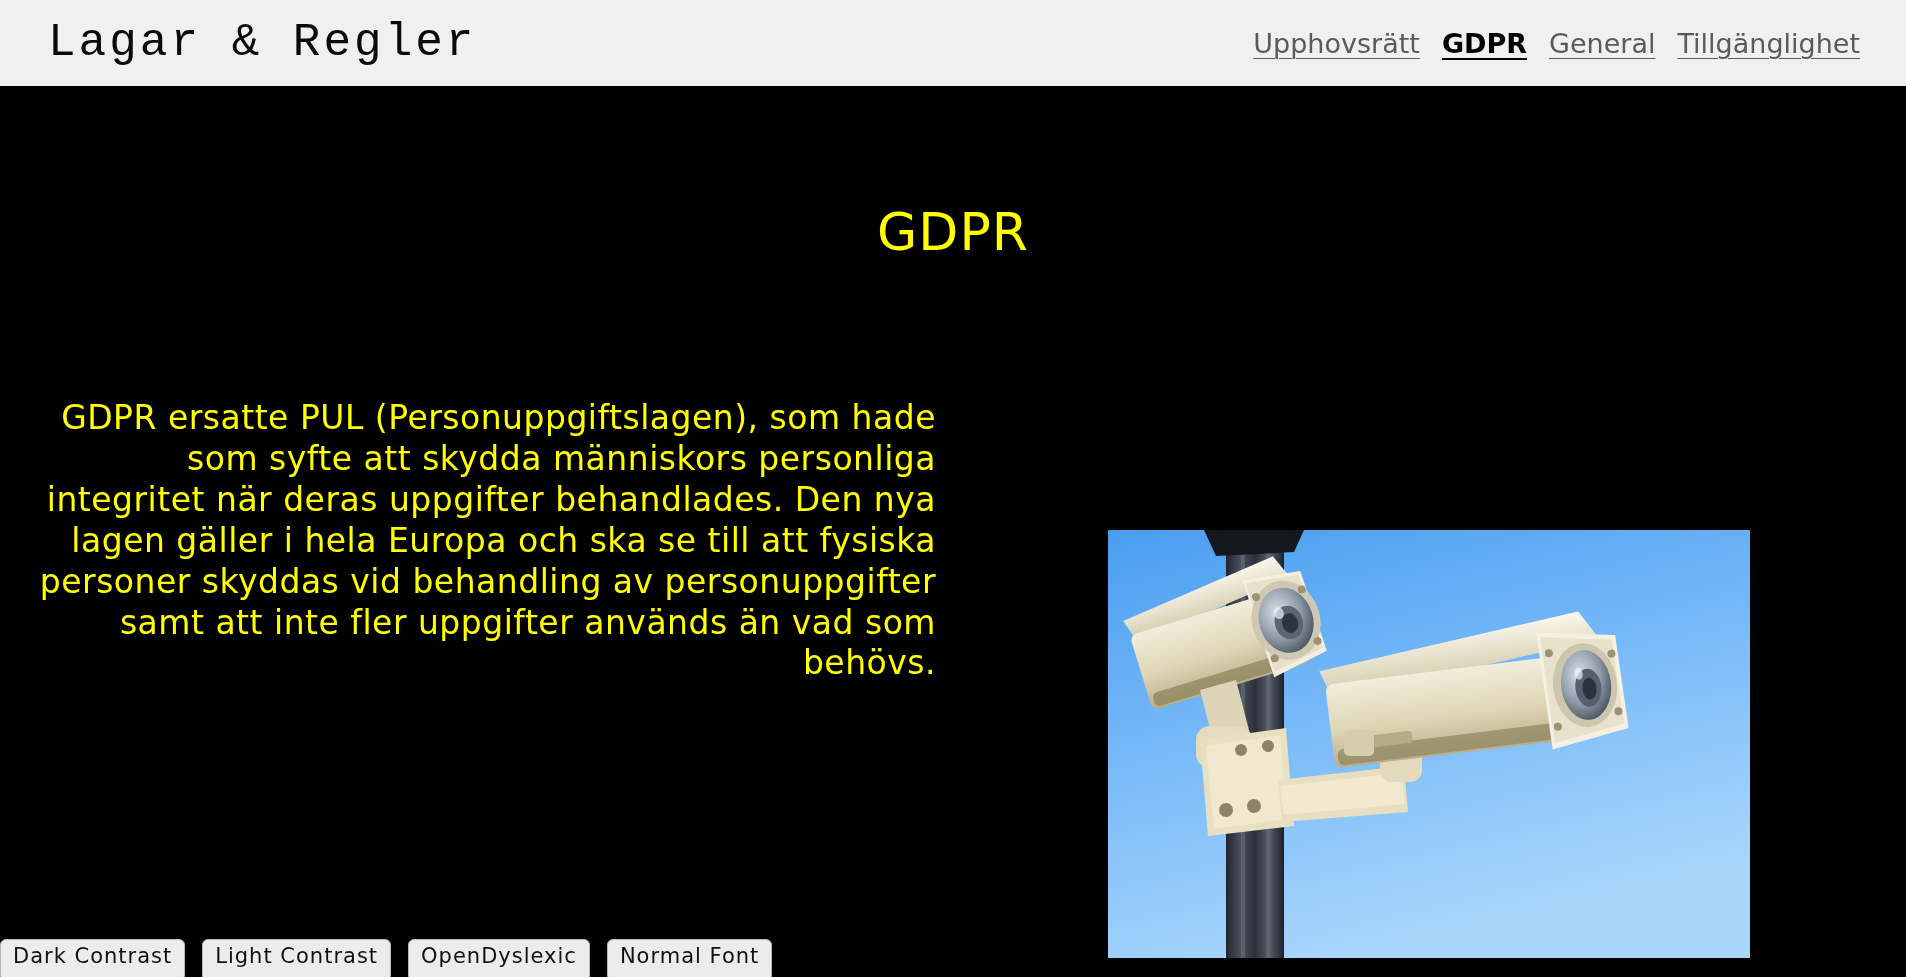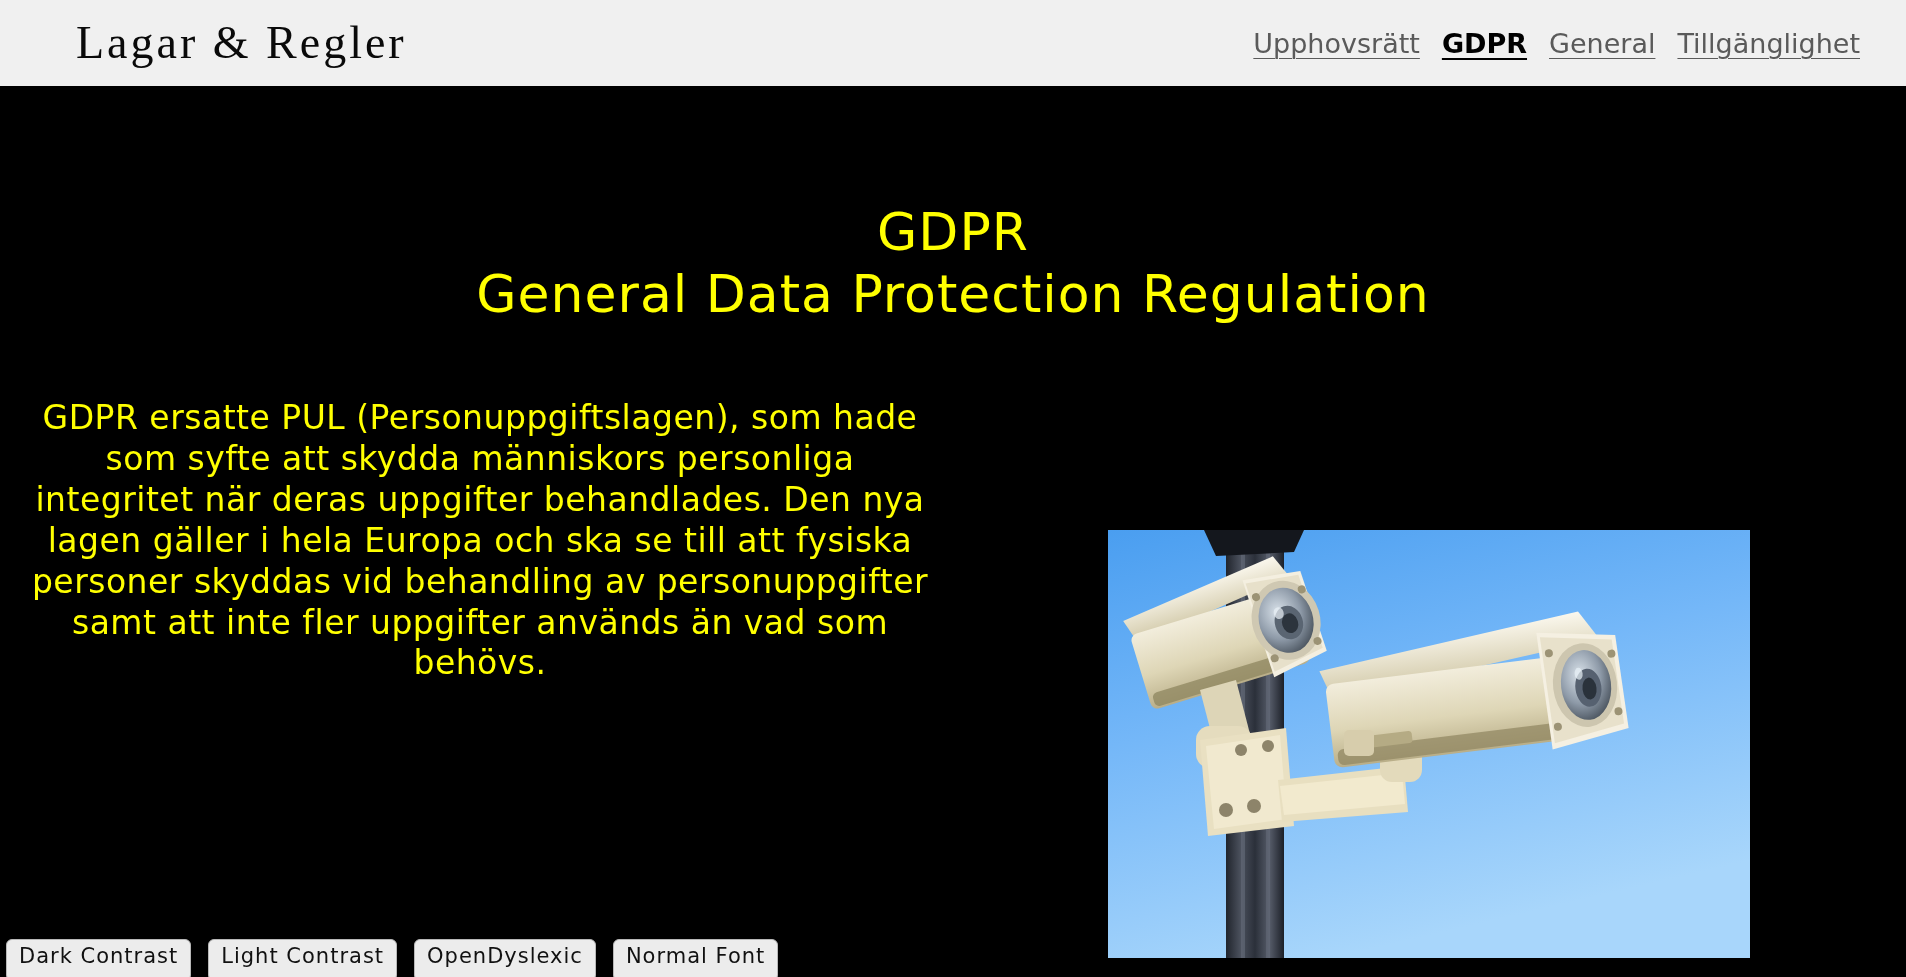--- a/index.html
+++ b/index.html
@@ -22,26 +22,26 @@
     top: 0; left: 0;
     width: 1906px;
     height: 86px;
     background: #f0f0f0;
     display: flex;
     align-items: center;
     justify-content: space-between;
   }
 
   #brand-title {
-    font-family: Liberation Serif, serif;
+    font-family: Liberation Mono, monospace;
     font-size: 46px;
     font-weight: 400;
     color: #0a0a0a;
     letter-spacing: 3px;
-    padding-left: 76px;
+    padding-left: 48px;
     white-space: nowrap;
     line-height: 1;
   }
 
   #main-nav {
     display: flex;
     align-items: center;
     gap: 22px;
     padding-right: 46px;
   }
@@ -109,21 +109,21 @@
     left: 0;
     width: 1906px;
     height: 560px;
   }
 
   #intro-text {
     position: absolute;
     left: 24px;
     top: 32px;
     width: 912px;
-    text-align: center;
+    text-align: right;
     color: #ffff00;
     font-family: "DejaVu Sans", sans-serif;
     font-size: 33px;
     font-weight: 400;
     line-height: 1.24;
     letter-spacing: 0.5px;
   }
 
   
   #camera-photo-frame {
@@ -141,21 +141,21 @@
   
   #a11y-toolbar {
     position: absolute;
     left: 0;
     bottom: 0;
     width: 1586px;
     height: 38px;
     display: flex;
     align-items: flex-start;
     gap: 17px;
-    padding-left: 6px;
+    padding-left: 0;
   }
 
   .a11y-button {
     background: #ececec;
     border: 1px solid #b8b8b8;
     border-radius: 6px;
     color: #111111;
     font-family: "DejaVu Sans", sans-serif;
     font-size: 21px;
     font-weight: 400;
@@ -180,21 +180,20 @@
     <a class="nav-link">General</a>
     <a class="nav-link">Tillgänglighet</a>
   </nav>
 
 </header>
 
 <main id="page-body">
 
   <div id="heading-block">
     <span id="heading-abbr">GDPR</span>
-    <span id="heading-full">General Data Protection Regulation</span>
   </div>
 
   <div id="content-row">
 
     <p id="intro-text">GDPR ersatte PUL (Personuppgiftslagen), som hade som syfte att skydda människors personliga integritet när deras uppgifter behandlades. Den nya lagen gäller i hela Europa och ska se till att fysiska personer skyddas vid behandling av personuppgifter samt att inte fler uppgifter används än vad som behövs.</p>
 
     <figure id="camera-photo-frame">
       <svg viewBox="0 0 642 428" xmlns="http://www.w3.org/2000/svg" aria-hidden="true">
         <defs>
           <linearGradient id="skyGrad" x1="0" y1="0" x2="0.35" y2="1">

